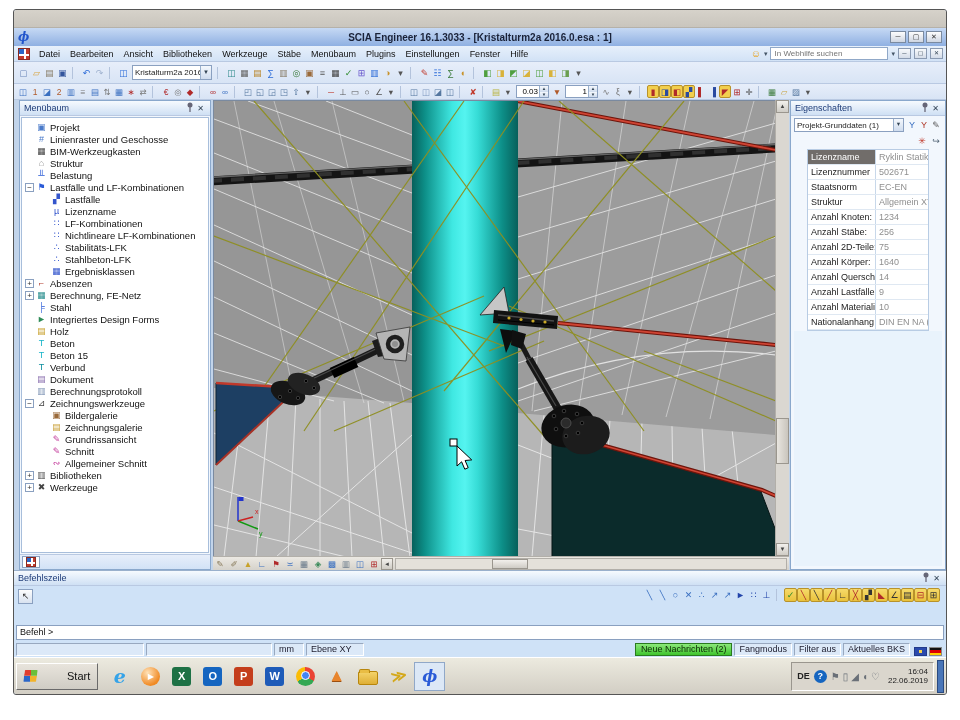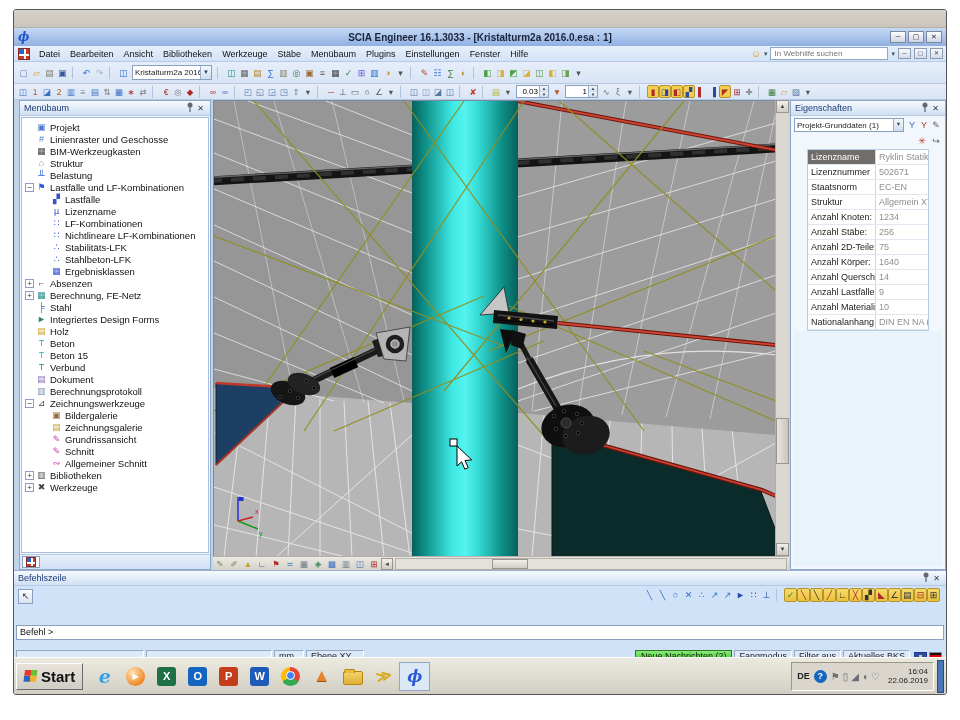--- a/index.html
+++ b/index.html
@@ -78,32 +78,32 @@
   .propfill{flex:1;background:#e9f3fc;margin:0 3px 3px;}
   
   .cmdpanel{position:absolute;left:0;top:560px;width:100%;height:70px;background:#cfe2f7;border-top:1px solid #9ab0cc;}
   .cmdbody{position:absolute;left:0;top:15px;width:100%;height:39px;}
   .cmdcursorbtn{position:absolute;left:4px;top:3px;width:15px;height:15px;background:linear-gradient(#fdfdfd,#d8e2f0);border:1px solid #8aa0c0;font-size:9px;text-align:center;line-height:13px;color:#333;}
   .snapbar{position:absolute;right:6px;top:2px;display:flex;align-items:center;}
   .snapbar .tbtn{width:13px;height:14px;font-size:9px;}
   .ybtn{background:linear-gradient(#f6da6a,#e9c23c);border:1px solid #b8922a;}
   .cmdinput{position:absolute;left:2px;top:54px;right:2px;height:15px;background:#fff;border:1px solid #8aa0c0;font-size:9px;line-height:13px;padding:0 3px;color:#111;}
   
-  .statusbar{position:absolute;left:0;top:630px;width:100%;height:17px;background:#cfe2f7;display:flex;align-items:center;padding:16px 2px;gap:2px;}
+  .statusbar{position:absolute;left:0;top:630px;width:100%;height:17px;background:#cfe2f7;display:flex;align-items:flex-end;padding:16px 2px;gap:2px;}
   .scell{height:13px;background:#dcE9f8;background:#dce9f8;border:1px solid;border-color:#98a8bf #fff #fff #98a8bf;font-size:9px;line-height:11px;padding:0 4px;color:#223;white-space:nowrap;overflow:hidden;}
   .cflex{flex:1;}
   .msgbadge{height:13px;border:1px solid #2a7a1f;background:linear-gradient(#8be87a,#3fc42d);font-size:9px;line-height:11px;padding:0 5px;color:#0c2a06;white-space:nowrap;}
   .flags{display:flex;gap:2px;align-items:center;padding:0 2px;}
   .flag-eu{width:13px;height:9px;background:radial-gradient(circle at 50% 50%,#f4d24a 0 1.5px,transparent 2px),#2a4aad;border:1px solid #223a8a;}
   .flag-de{width:13px;height:9px;background:linear-gradient(#111 33%,#d00 33% 66%,#ffcf00 66%);border:1px solid #888;}
   
   .taskbar{position:absolute;left:0;top:647px;width:100%;height:37px;background:linear-gradient(#eceadf,#d2cec4);border-top:1px solid #fff;display:flex;align-items:center;padding:0 2px;}
   .startbtn{height:27px;display:flex;align-items:center;gap:4px;padding:0 7px;background:linear-gradient(#e8e4dc,#cfccc4);border:1px solid;border-color:#fff #6a6a6a #6a6a6a #fff;margin-right:6px;}
   .startflag{width:13px;height:12px;background-image:linear-gradient(90deg,#e03c2e 50%,#6cbf3a 50%),linear-gradient(90deg,#2a66c8 50%,#f2b32a 50%);background-size:100% 48%;background-position:0 0,0 100%;background-repeat:no-repeat;transform:skewX(-8deg);border-radius:1px;}
-  .startlbl{font-size:15px;font-weight:bold;color:#111;}
+  .startlbl{font-size:11px;font-weight:normal;color:#111;margin-left:26px;}
   .tapp{width:31px;height:29px;display:flex;align-items:center;justify-content:center;}
   .tapp.active{background:#dce8f6;border:1px solid #90a8c8;}
   .tglyph{display:flex;align-items:center;justify-content:center;}
   .ie .tglyph{font:italic bold 19px "DejaVu Serif",serif;color:#35a3e8;}
   .wmp .tglyph{width:19px;height:19px;border-radius:50%;background:radial-gradient(circle at 35% 30%,#ffe2b8,#f08a24 70%);color:#fff;font-size:8px;}
   .excel .tglyph{width:19px;height:19px;background:#1e7145;color:#fff;font-weight:bold;font-size:11px;border-radius:3px;}
   .outlook .tglyph{width:19px;height:19px;background:#1565c0;color:#fff;font-weight:bold;font-size:11px;border-radius:3px;}
   .ppt .tglyph{width:19px;height:19px;background:#c43e1c;color:#fff;font-weight:bold;font-size:11px;border-radius:3px;}
   .word .tglyph{width:19px;height:19px;background:#1e5bb8;color:#fff;font-weight:bold;font-size:11px;border-radius:3px;}
   .chrome .tglyph{width:19px;height:19px;border-radius:50%;background:conic-gradient(#ea4335 0 33%,#34a853 0 66%,#fbbc05 0 100%);position:relative;}

